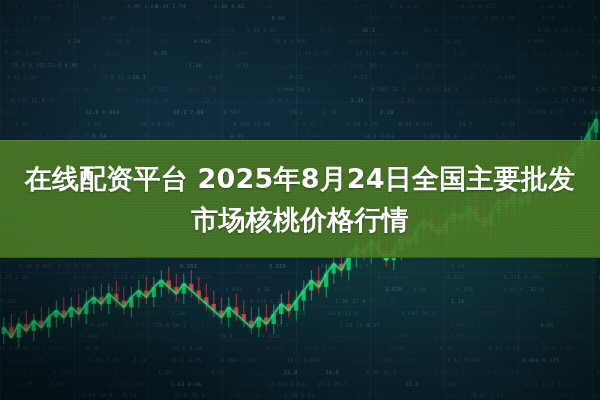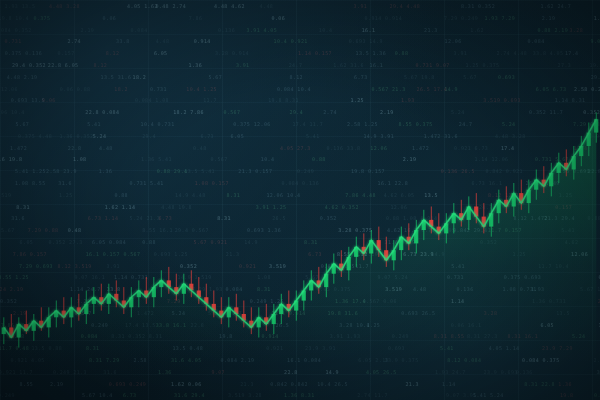--- a/index.html
+++ b/index.html
@@ -663,14 +663,20 @@
         <line x1="588.8" x2="588.8" y1="26.5" y2="60.1" stroke="#16c76a" stroke-width="0.9" opacity="0.82"></line>
         <rect x="586.6" y="36.6" width="4.2" height="13.4" fill="#16c76a" opacity="0.92"></rect>
         <line x1="596.3" x2="596.3" y1="16.4" y2="46.7" stroke="#16c76a" stroke-width="0.9" opacity="0.82"></line>
         <rect x="594.1" y="23.2" width="4.2" height="13.4" fill="#16c76a" opacity="0.92"></rect>
         <polyline points="3.8,231.4 11.3,241.5 18.8,228.1 26.3,234.8 33.8,224.7 41.3,231.4 48.8,221.3 56.3,214.6 63.8,221.3 71.3,211.3 78.8,218.0 86.3,207.9 93.8,201.2 101.3,207.9 108.8,197.8 116.3,204.5 123.8,211.3 131.3,201.2 138.8,194.5 146.3,201.2 153.8,191.1 161.3,184.4 168.8,191.1 176.3,197.8 183.8,187.7 191.3,194.5 198.8,201.2 206.3,207.9 213.8,214.6 221.3,221.3 228.8,211.3 236.3,218.0 243.8,224.7 251.3,231.4 258.8,221.3 266.3,228.1 273.8,218.0 281.3,207.9 288.8,214.6 296.3,204.5 303.8,194.5 311.3,184.4 318.8,191.1 326.3,177.7 333.8,167.6 341.3,174.3 348.8,160.9 356.3,150.8 363.8,157.5 371.3,144.1 378.8,154.2 386.3,164.2 393.8,154.2 401.3,140.7 408.8,147.4 416.3,134.0 423.8,123.9 431.3,130.6 438.8,137.4 446.3,127.3 453.8,117.2 461.3,123.9 468.8,110.5 476.3,120.6 483.8,130.6 491.3,117.2 498.8,103.8 506.3,110.5 513.8,97.1 521.3,107.1 528.8,93.7 536.3,83.6 543.8,90.3 551.3,76.9 558.8,66.8 566.3,73.5 573.8,60.1 581.3,50.0 588.8,36.6 596.3,23.2" fill="none" stroke="#27e07e" stroke-width="1.5" stroke-linejoin="round" opacity="0.9" filter="url(#glow)"></polyline>
       </svg>
   </div>
 
   <div class="bg-vignette"></div>
 
+  <div class="banner">
+    <div class="banner-edge-top"></div>
+    <div class="banner-noise"></div>
+    <div class="banner-edge-bottom"></div>
+    <div class="headline">在线配资平台 2025年8月24日全国主要批发市场核桃价格行情</div>
+  </div>
 
 </div>
 
 </body></html>

